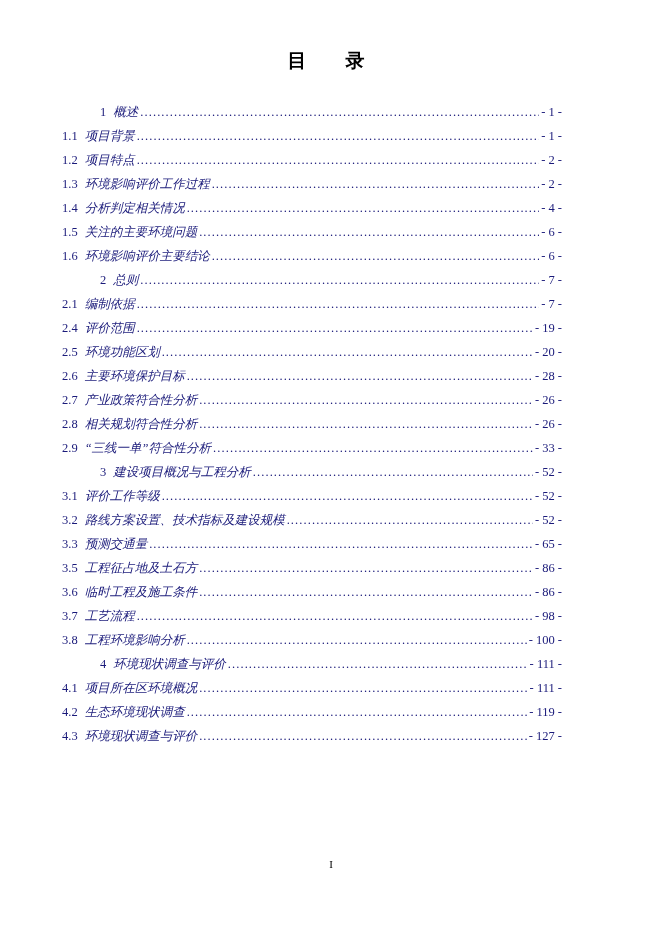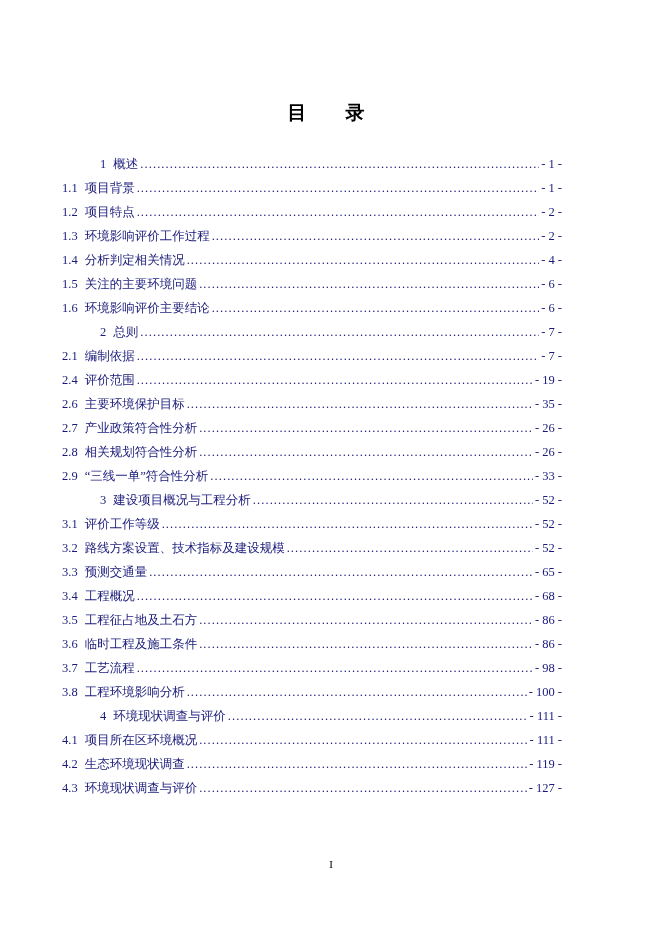--- a/index.html
+++ b/index.html
@@ -18,21 +18,21 @@
     background: #ffffff;
     box-sizing: border-box;
     overflow: hidden;
   }
   .doc-title {
     text-align: center;
     font-size: 19px;
     font-weight: bold;
     letter-spacing: 10px;
     margin: 0;
-    padding-top: 100px;
+    padding-top: 48px;
     color: #000000;
     font-family: "Liberation Serif", "DejaVu Serif", serif;
   }
   .toc {
     margin: 0;
     padding: 0;
     list-style: none;
     margin-top: 32px;
   }
   .toc-item {
@@ -50,20 +50,21 @@
   }
   .toc-num {
     flex: 0 0 auto;
   }
   .toc-gap {
     flex: 0 0 auto;
     width: 7px;
   }
   .toc-label {
     flex: 0 0 auto;
+    font-style: italic;
   }
   .toc-leader {
     flex: 1 1 auto;
     overflow: hidden;
     position: relative;
     height: 1em;
     margin: 0 2px 0 2px;
   }
   .toc-leader::before {
     content: "......................................................................................................................................";
@@ -158,25 +159,32 @@
         <span class="toc-page">- 7 -</span>
       </li>
       <li class="toc-item lvl2">
         <span class="toc-num">2.4</span>
         <span class="toc-gap"></span>
         <span class="toc-label">评价范围</span>
         <span class="toc-leader"></span>
         <span class="toc-page">- 19 -</span>
       </li>
       <li class="toc-item lvl2">
+        <span class="toc-num">2.5</span>
+        <span class="toc-gap"></span>
+        <span class="toc-label">环境功能区划</span>
+        <span class="toc-leader"></span>
+        <span class="toc-page">- 20 -</span>
+      </li>
+      <li class="toc-item lvl2">
         <span class="toc-num">2.6</span>
         <span class="toc-gap"></span>
         <span class="toc-label">主要环境保护目标</span>
         <span class="toc-leader"></span>
-        <span class="toc-page">- 35 -</span>
+        <span class="toc-page">- 28 -</span>
       </li>
       <li class="toc-item lvl2">
         <span class="toc-num">2.7</span>
         <span class="toc-gap"></span>
         <span class="toc-label">产业政策符合性分析</span>
         <span class="toc-leader"></span>
         <span class="toc-page">- 26 -</span>
       </li>
       <li class="toc-item lvl2">
         <span class="toc-num">2.8</span>
@@ -212,27 +220,20 @@
         <span class="toc-label">路线方案设置、技术指标及建设规模</span>
         <span class="toc-leader"></span>
         <span class="toc-page">- 52 -</span>
       </li>
       <li class="toc-item lvl2">
         <span class="toc-num">3.3</span>
         <span class="toc-gap"></span>
         <span class="toc-label">预测交通量</span>
         <span class="toc-leader"></span>
         <span class="toc-page">- 65 -</span>
-      </li>
-      <li class="toc-item lvl2">
-        <span class="toc-num">3.4</span>
-        <span class="toc-gap"></span>
-        <span class="toc-label">工程概况</span>
-        <span class="toc-leader"></span>
-        <span class="toc-page">- 68 -</span>
       </li>
       <li class="toc-item lvl2">
         <span class="toc-num">3.5</span>
         <span class="toc-gap"></span>
         <span class="toc-label">工程征占地及土石方</span>
         <span class="toc-leader"></span>
         <span class="toc-page">- 86 -</span>
       </li>
       <li class="toc-item lvl2">
         <span class="toc-num">3.6</span>

